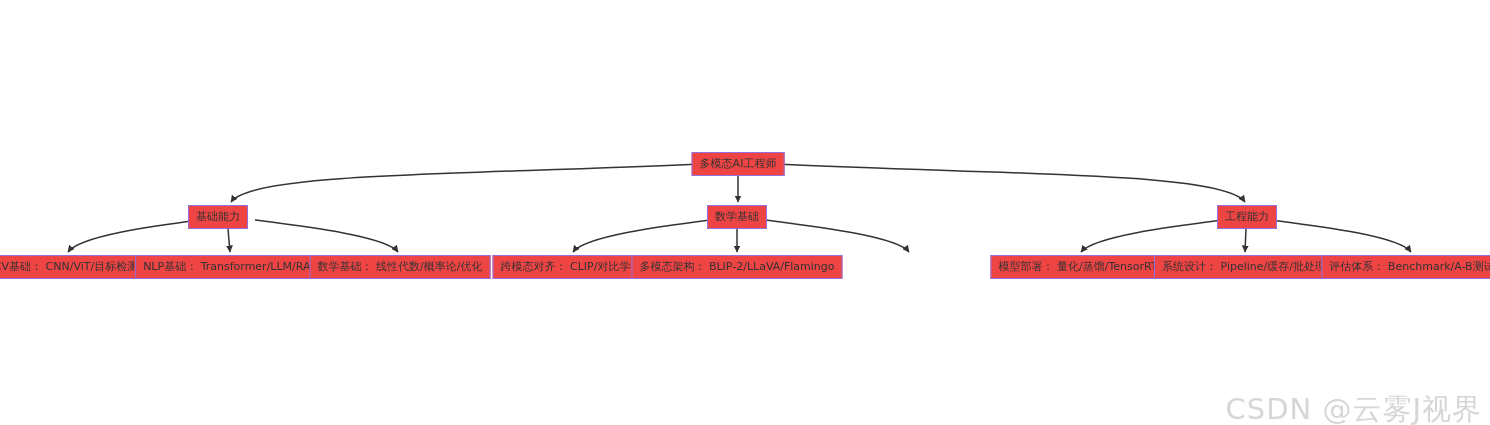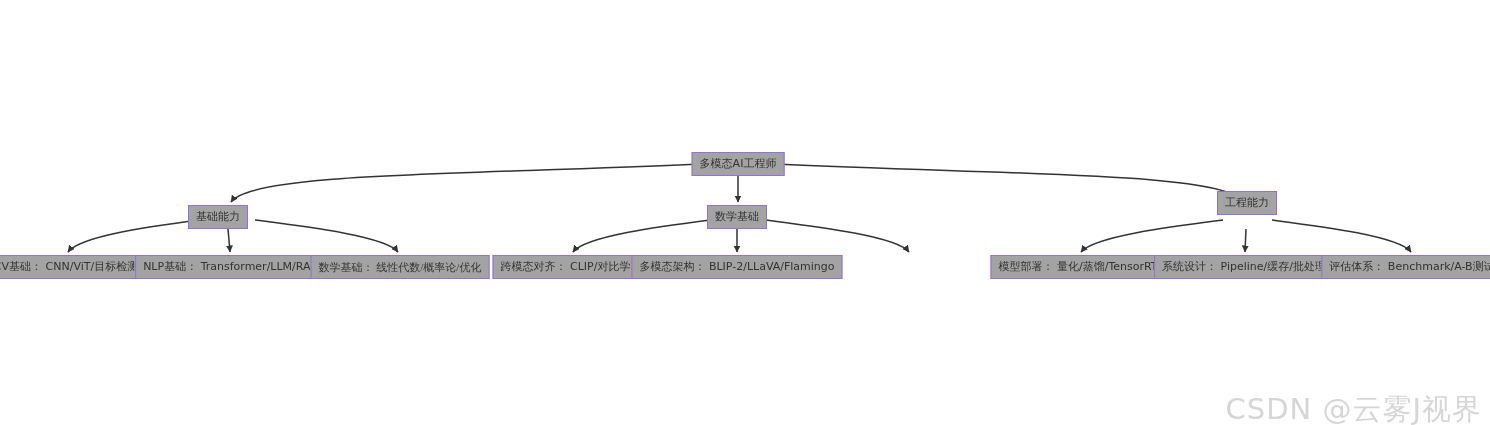--- a/index.html
+++ b/index.html
@@ -7,21 +7,21 @@
     position:relative;
     width:1490px;height:425px;
     background:#ffffff;
     overflow:hidden;
     font-family:"DejaVu Sans","Liberation Sans",sans-serif;
   }
   .edge-layer{position:absolute;left:0;top:0;z-index:1;}
   .node{
     position:absolute;
     transform:translateX(-50%);
-    background:#a3a3a3;
+    background:#ef4444;
     border:1px solid #9370DB;
     color:#333333;
     font-size:11px;
     line-height:14px;
     padding:4px 7px;
     white-space:nowrap;
     z-index:2;
     text-align:center;
   }
   .watermark{
@@ -64,25 +64,25 @@
       <path d="M 1223 220 C 1176 226, 1094 236, 1081 252" marker-end="url(#arrow)"></path>
       <path d="M 1246 229 L 1245 252" marker-end="url(#arrow)"></path>
       <path d="M 1272 220 C 1318 226, 1399 236, 1411 252" marker-end="url(#arrow)"></path>
     </g>
   </svg>
 
   <div class="node" style="left:738px;top:152px;">多模态AI工程师</div>
 
   <div class="node" style="left:218px;top:205px;">基础能力</div>
   <div class="node" style="left:737px;top:205px;">数学基础</div>
-  <div class="node" style="left:1247px;top:191px;">工程能力</div>
+  <div class="node" style="left:1247px;top:205px;">工程能力</div>
 
   <div class="node" style="left:66px;top:255px;">CV基础： CNN/ViT/目标检测</div>
   <div class="node" style="left:231px;top:255px;">NLP基础： Transformer/LLM/RAG</div>
-  <div class="node" style="left:400px;top:255px;font-family:Liberation Serif, serif;">数学基础： 线性代数/概率论/优化</div>
+  <div class="node" style="left:400px;top:255px;">数学基础： 线性代数/概率论/优化</div>
 
   <div class="node" style="left:571px;top:255px;">跨模态对齐： CLIP/对比学习</div>
   <div class="node" style="left:737px;top:255px;">多模态架构： BLIP-2/LLaVA/Flamingo</div>
 
   <div class="node" style="left:1078px;top:255px;">模型部署： 量化/蒸馏/TensorRT</div>
   <div class="node" style="left:1244px;top:255px;">系统设计： Pipeline/缓存/批处理</div>
   <div class="node" style="left:1412px;top:255px;">评估体系： Benchmark/A-B测试</div>
 
   <div class="watermark">CSDN @云雾J视界</div>
 

